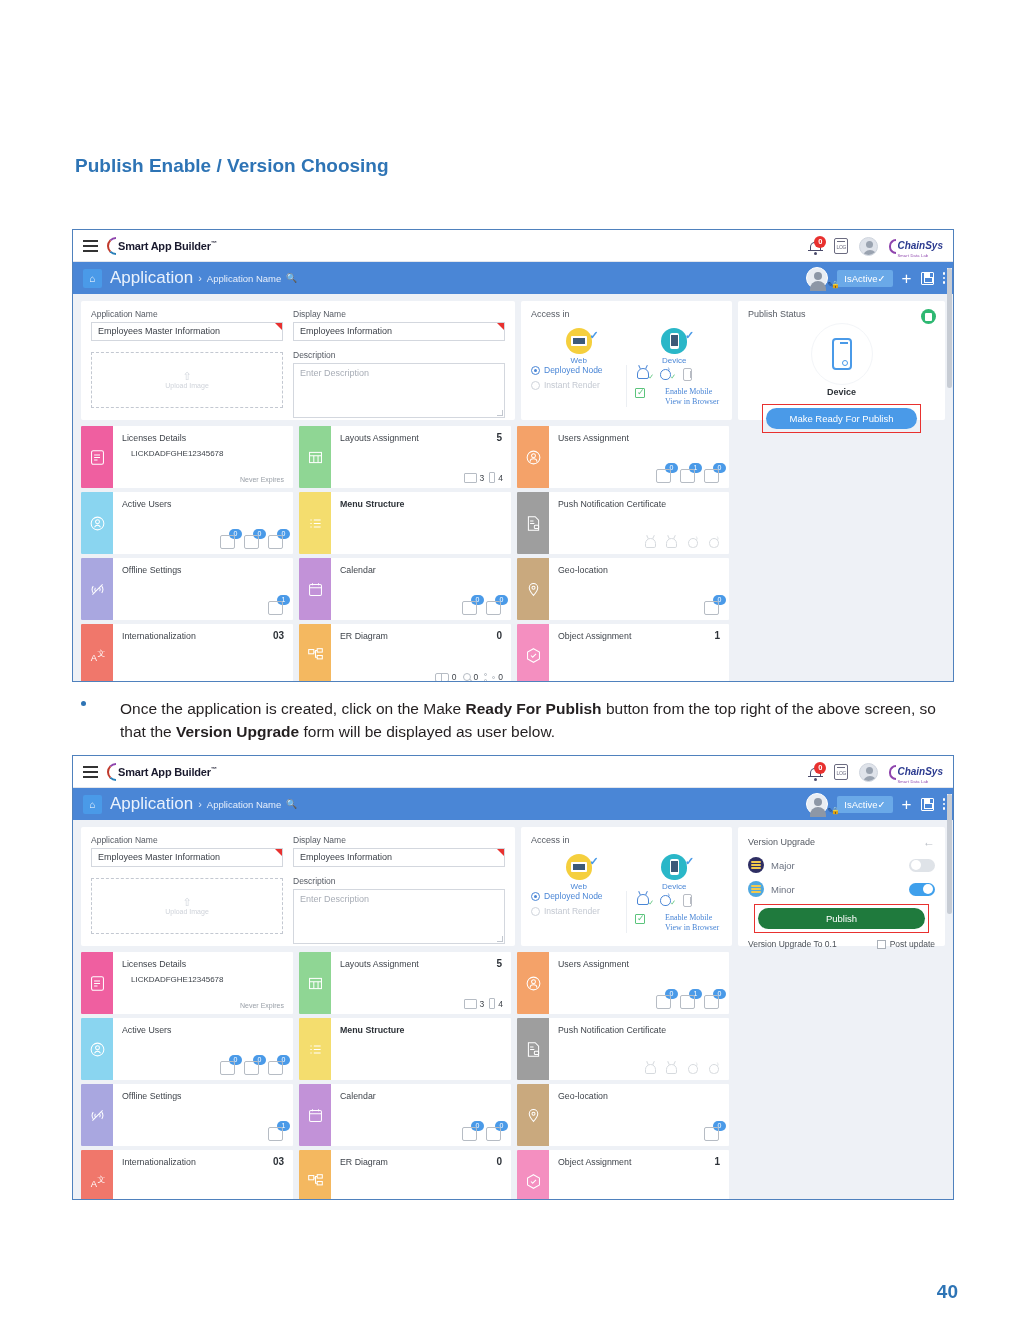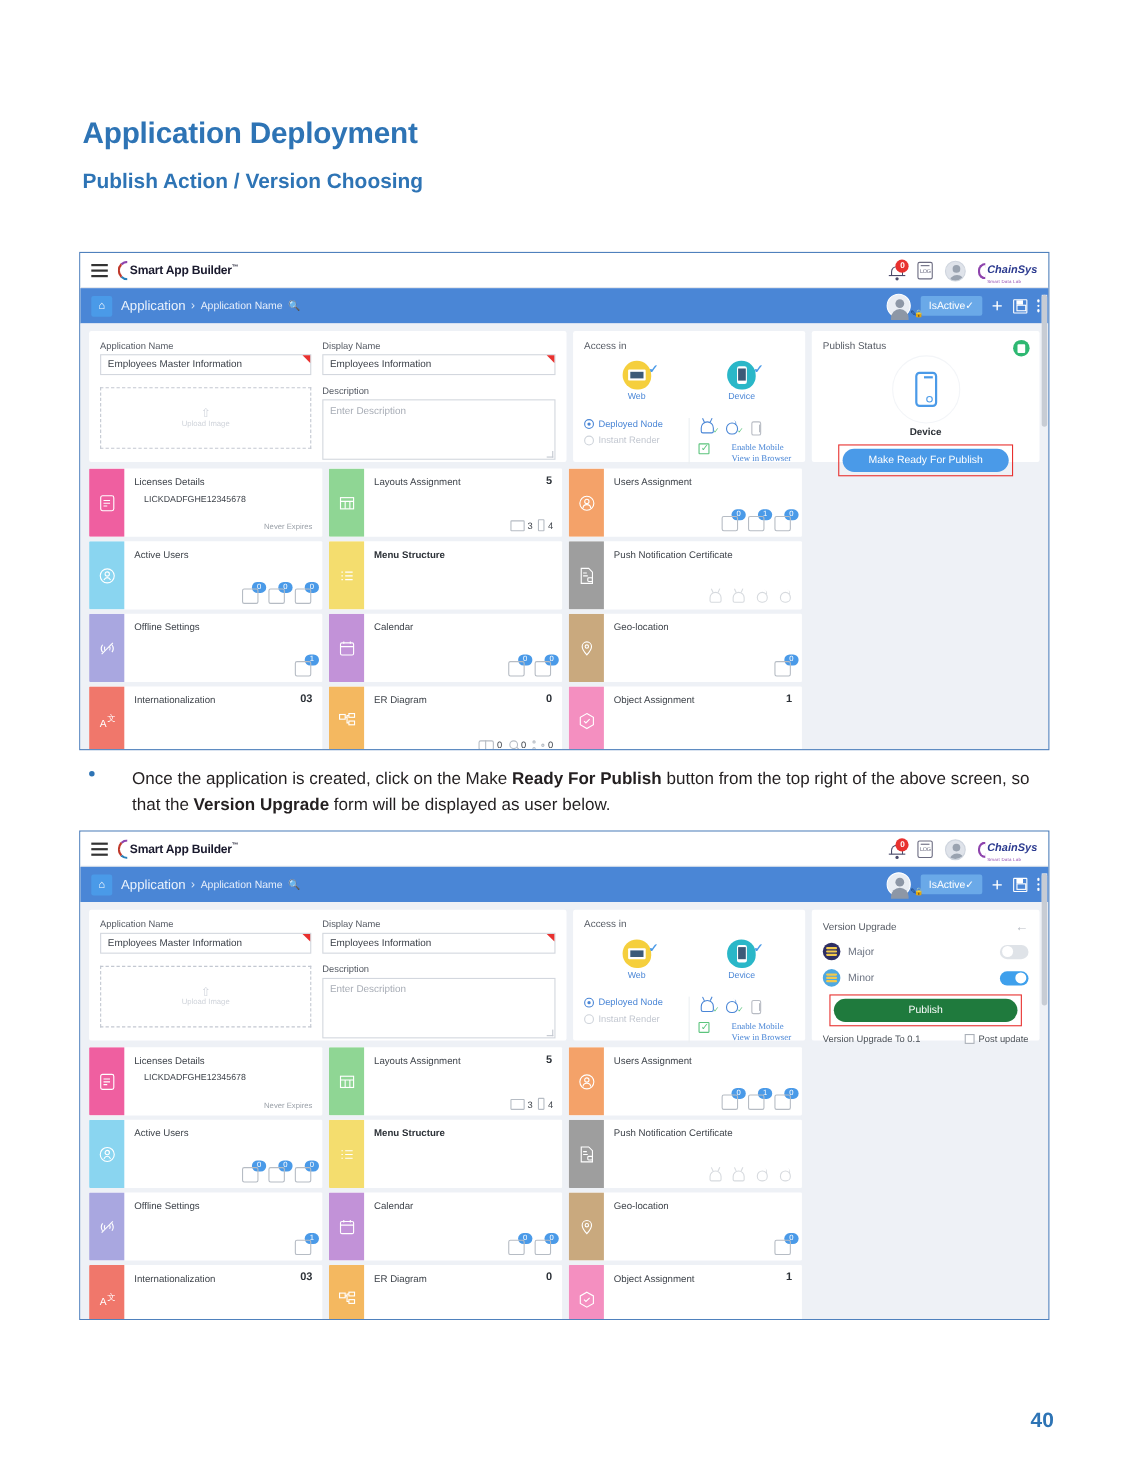--- a/index.html
+++ b/index.html
@@ -107,21 +107,21 @@
   .crumbbar{
     height:32px; background:#4a86d6;
     display:flex; align-items:center; padding:0 10px;
     position:relative; color:#fff;
   }
   .home-sq{
     width:19px; height:19px; background:#4a9ae8; border-radius:2px;
     display:flex; align-items:center; justify-content:center; margin-right:8px;
   }
   .home-glyph{ font-size:10px; color:#fff; }
-  .crumb-main{ font-size:12px; color:#eaf2fc; }
+  .crumb-main{ font-size:17px; color:#eaf2fc; }
   .crumb-sep{ font-size:11px; margin:0 5px; color:#dce9f8;}
   .crumb-sub{ font-size:9.5px; color:#e6eefb; }
   .crumb-search{ font-size:9px; margin-left:5px; color:#e6eefb;}
   .crumb-right{ position:absolute; right:8px; top:0; height:32px; display:flex; align-items:center; gap:9px;}
   .crumb-avatar{
     width:22px; height:22px; border-radius:50%; background:#e9edf3;
     position:relative; border:1px solid #fff;
   }
   .crumb-avatar:before{ content:""; position:absolute; left:7px; top:4px; width:8px; height:8px; border-radius:50%; background:#8d97a6;}
   .crumb-avatar:after{ content:""; position:absolute; left:3px; top:13px; width:16px; height:10px; border-radius:8px 8px 0 0; background:#8d97a6;}
@@ -184,21 +184,21 @@
     background:#fff; border-radius:1px;
   }
   .blob .laptop:before{ content:""; position:absolute; left:2px; top:2px; width:12px; height:6px; background:#3c5a78;}
   .blob .phone{
     position:absolute; left:9px; top:5px; width:9px; height:16px;
     background:#fff; border-radius:2px;
   }
   .blob .phone:before{ content:""; position:absolute; left:1px; top:2px; width:7px; height:11px; background:#3c5a78;}
   .tick{ position:absolute; right:10px; top:1px; color:#4a9ae8; font-size:11px; font-weight:bold;}
   .acc-lbl{ font-size:8px; color:#4a86d6; margin-top:2px;}
-  .acc-bottom{ display:flex; margin-top:15px; }
+  .acc-bottom{ display:flex; margin-top:0; }
   .acc-bl{ width:96px; border-right:1px solid #eceff3; padding-right:5px;}
   .acc-br{ flex:1; padding-left:8px;}
   .radio-row{ display:flex; align-items:center; gap:4px; margin-bottom:5px;}
   .radio{ width:9px; height:9px; border:1.3px solid #4a86d6; border-radius:50%; position:relative;}
   .radio.on:after{ content:""; position:absolute; left:2px; top:2px; width:3px; height:3px; border-radius:50%; background:#4a86d6;}
   .radio.off{ border-color:#cfd4db;}
   .radio-lbl{ font-size:8.5px; color:#4a86d6;}
   .radio-lbl.dim{ color:#c3c8d1;}
   .plat-row{ display:flex; gap:6px; align-items:flex-end; margin-bottom:5px;}
   .plat{ position:relative; width:16px; height:17px; }
@@ -318,22 +318,21 @@
   .scrollbar{
     position:absolute; right:1px; top:38px; width:5px; bottom:2px; background:#eef1f6;
   }
   .scrollbar i{ position:absolute; left:0; top:0; width:5px; height:120px; background:#c7ccd4; border-radius:3px;}
 </style>
 </head>
 <body>
 
 <div class="page">
 
-  <h1 class="doc-h1">Application Deployment</h1>
-  <h2 class="doc-h2">Publish Action / Version Choosing</h2>
+  <h2 class="doc-h2">Publish Enable / Version Choosing</h2>
 
   <div class="shot" id="shot1">
 
     <div class="appbar">
       <div class="hamburger">
           <i></i>
           <i></i>
           <i></i>
         </div>
       <div class="brand">

